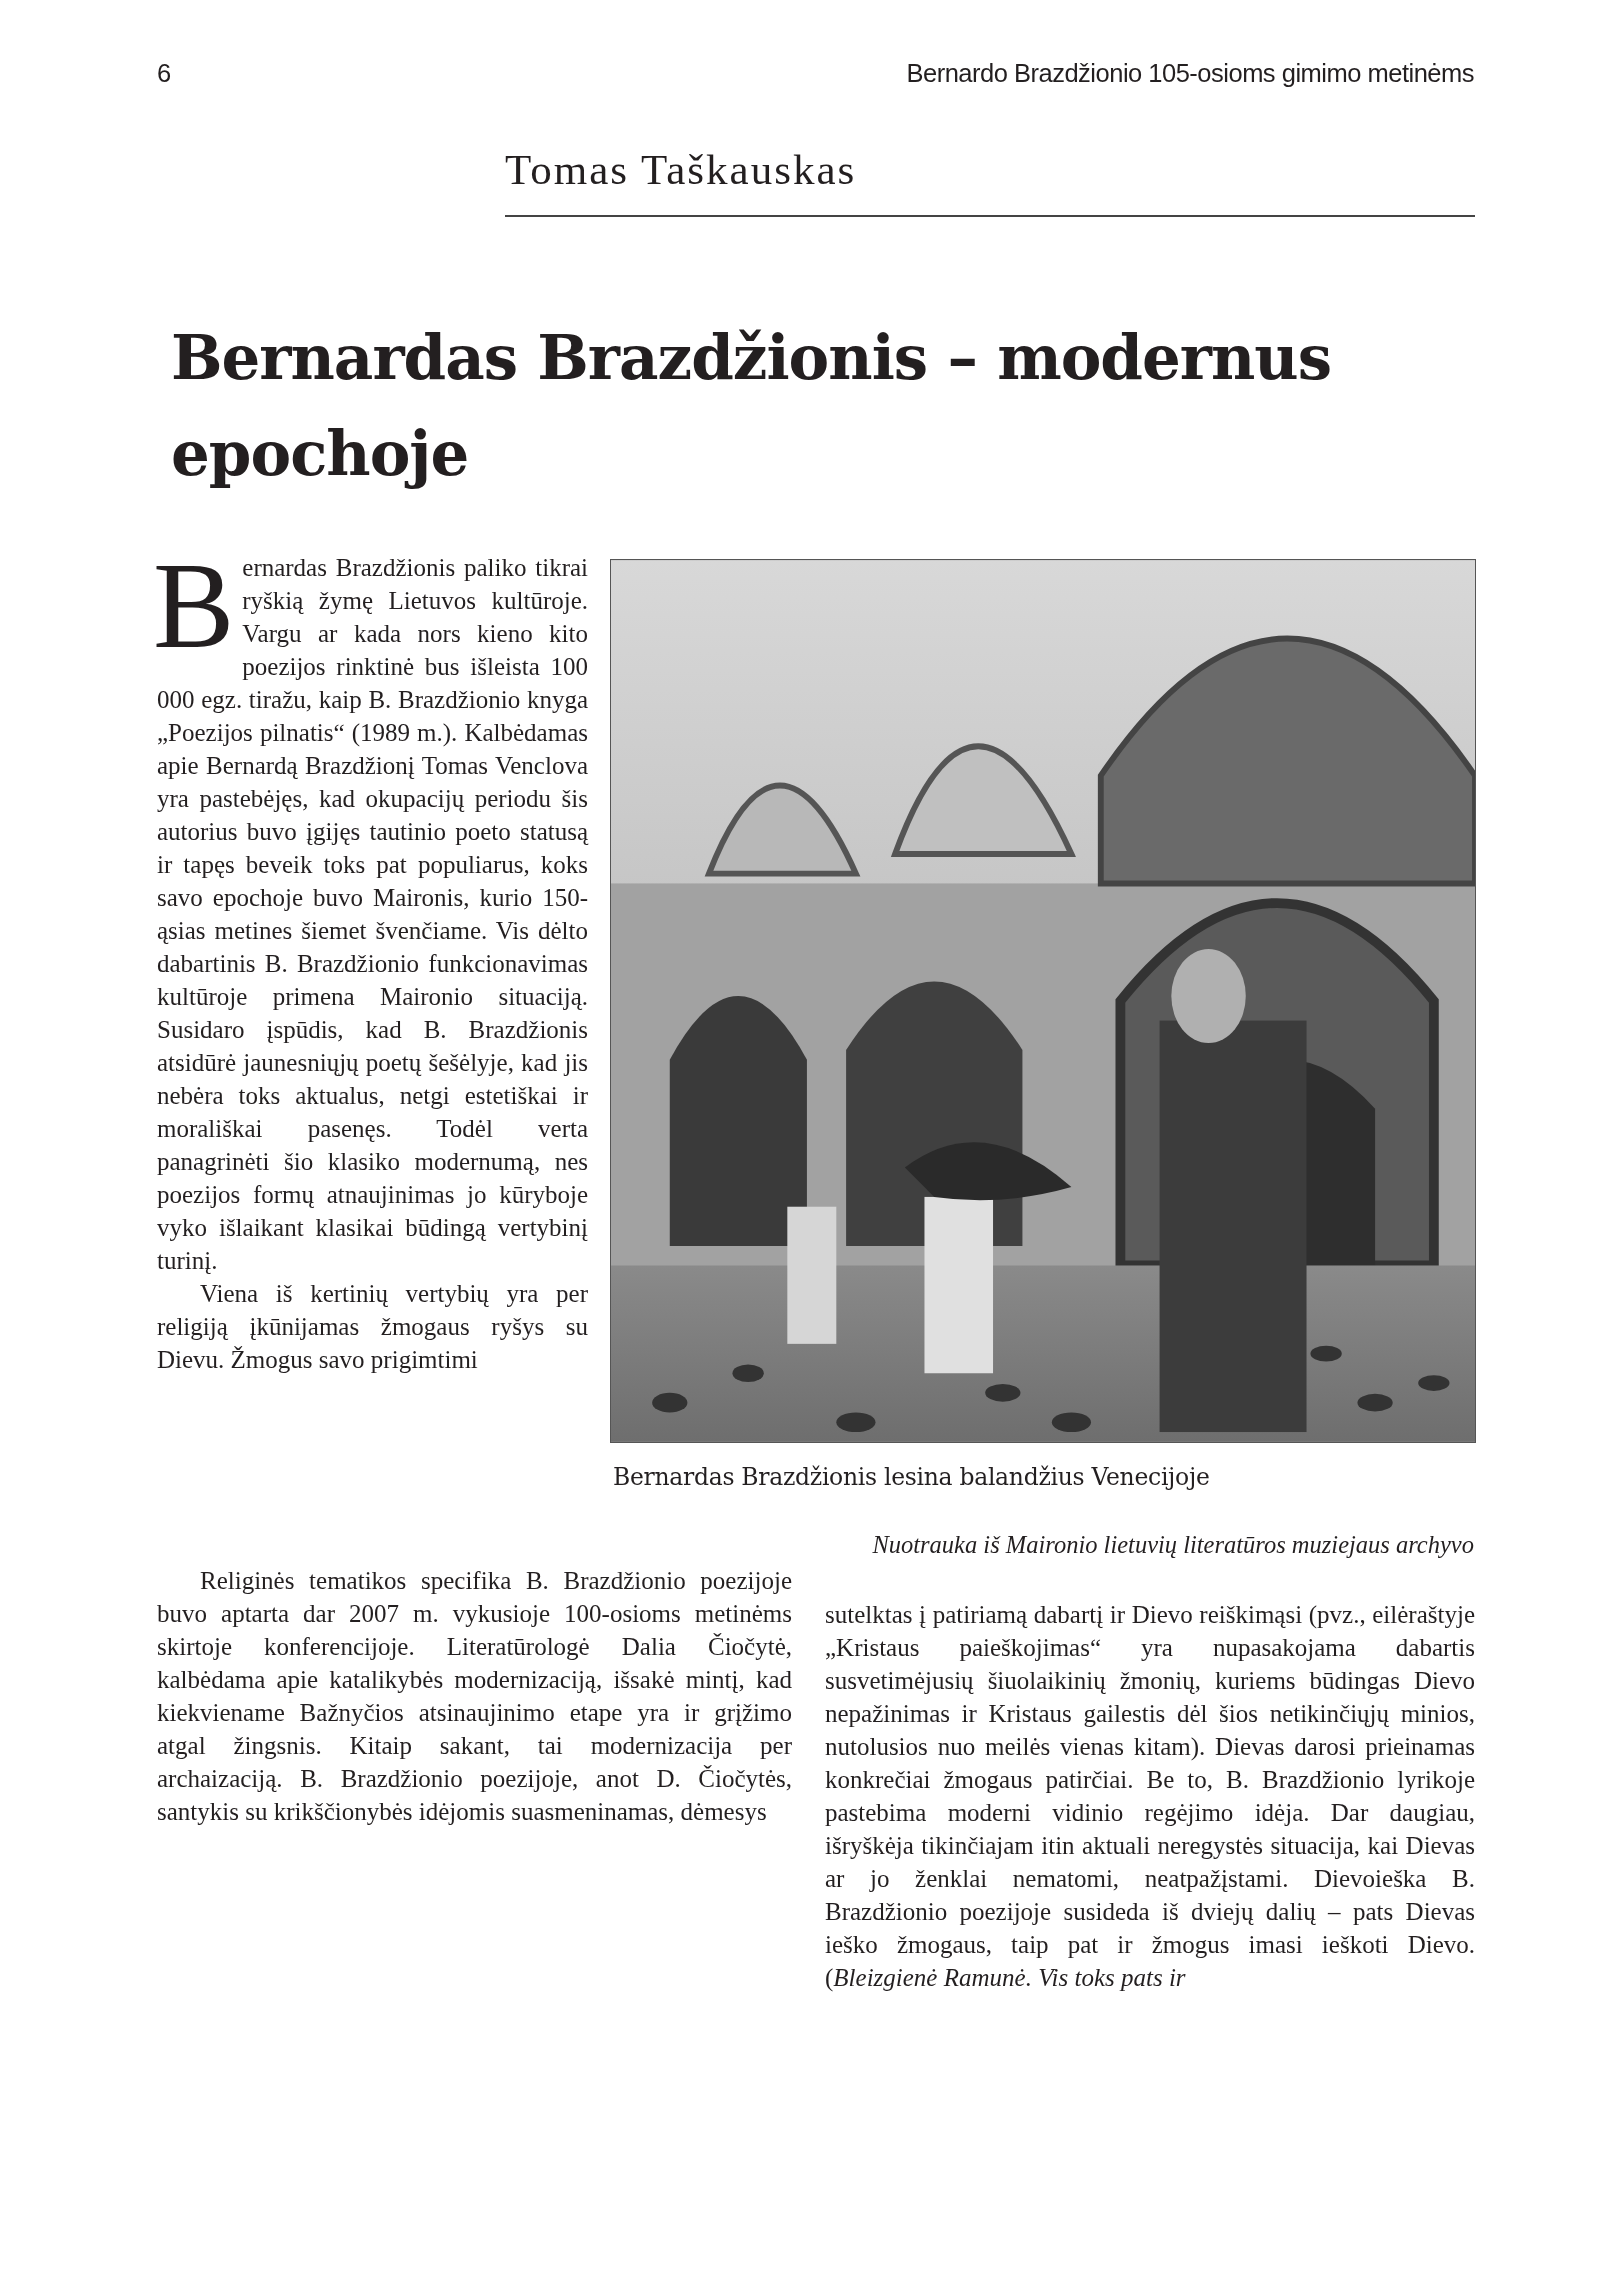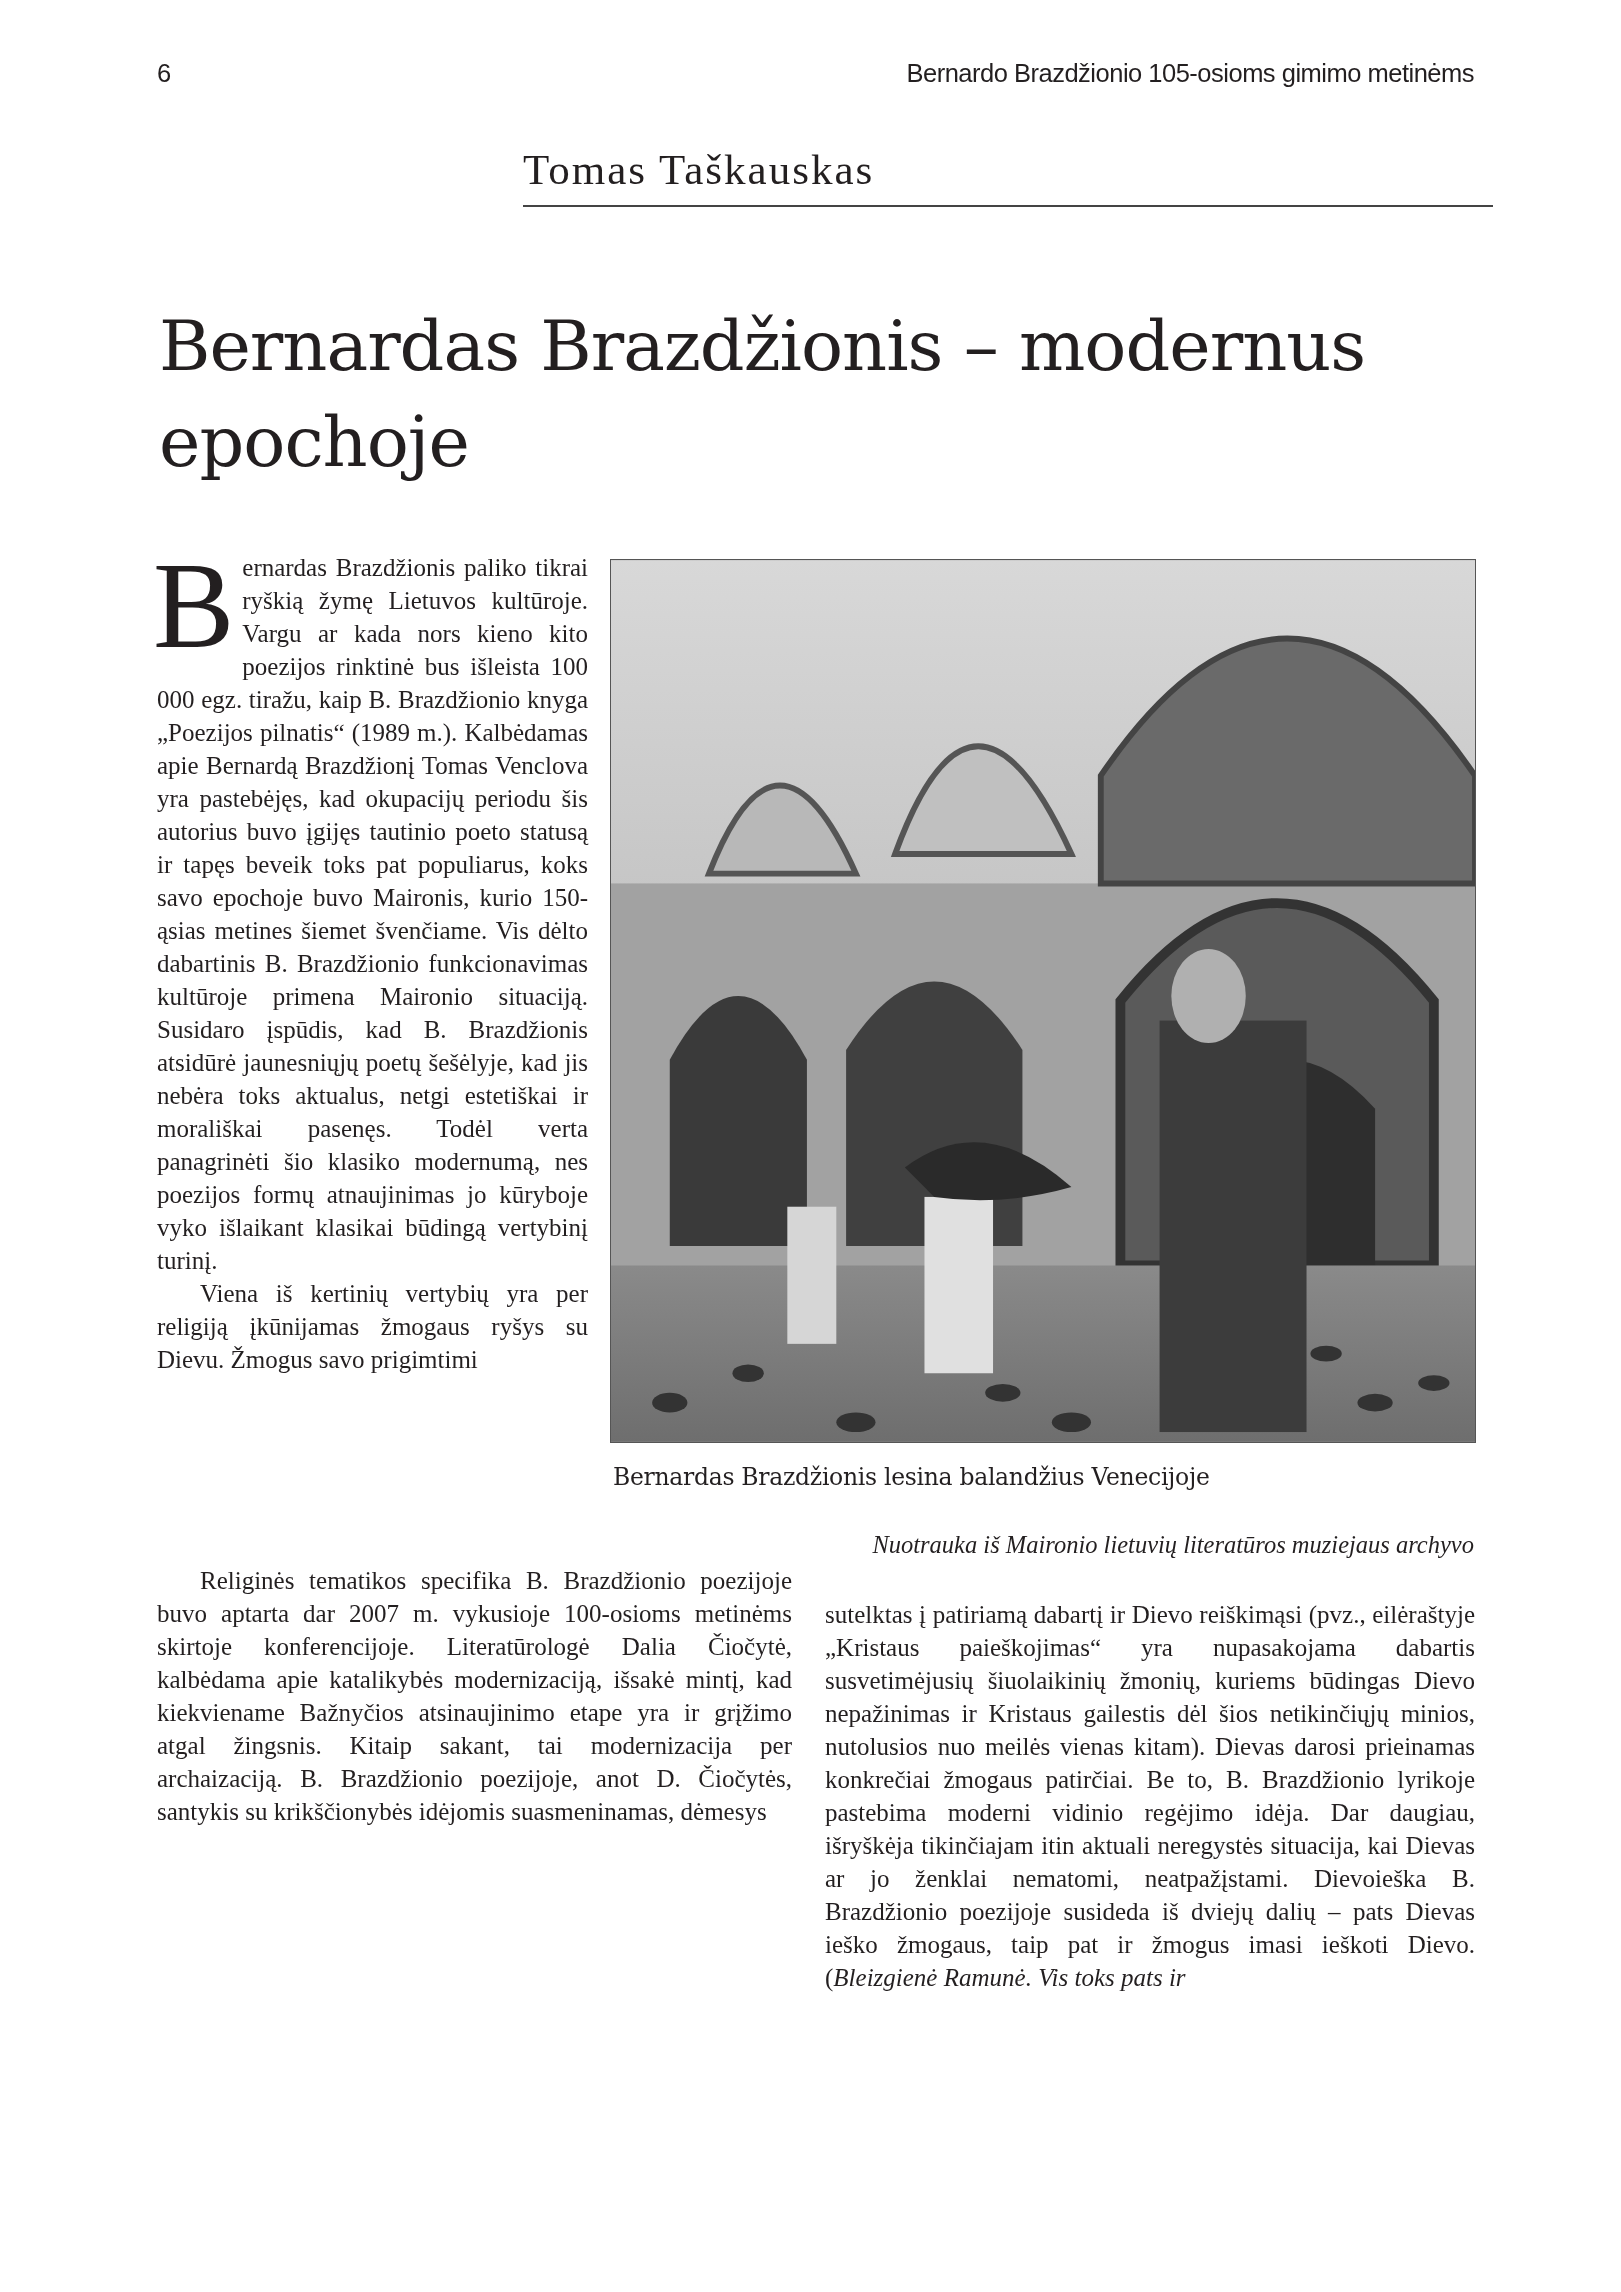--- a/index.html
+++ b/index.html
@@ -1,21 +1,21 @@
 <!DOCTYPE html>
 <html><head>
 <meta charset="utf-8">
 <style>
   html, body { margin:0; padding:0; background:#fff; }
   body { width:1621px; height:2293px; position:relative; overflow:hidden; color:#231f20; font-family:"Liberation Serif", serif; }
   .running-head { position:absolute; top:59px; left:157px; right:147px; height:39px; font-family:"Liberation Sans", sans-serif; font-size:25.5px; color:#231f20; }
   .page-number { position:absolute; left:0; top:0; }
   .running-title { position:absolute; right:0; top:0; letter-spacing:-0.5px; }
-  .author { position:absolute; left:505px; top:145px; width:970px; font-size:43px; letter-spacing:2px; border-bottom:2px solid #444; padding-bottom:11px; font-family:"Liberation Serif", serif;margin-left:18px; }
-  .title { position:absolute; left:155px; top:294px; width:1323px; font-size:70px; font-weight:normal; line-height:96px; margin:4px; font-family:"DejaVu Serif", serif; letter-spacing:-1px; }
+  .author { position:absolute; left:505px; top:145px; width:970px; font-size:43px; letter-spacing:2px; border-bottom:2px solid #444; padding-bottom:21px; font-family:"Liberation Serif", serif; }
+  .title { position:absolute; left:155px; top:294px; width:1323px; font-size:61px; font-weight:bold; line-height:96px; margin:16px; font-family:"DejaVu Serif", serif; letter-spacing:-1px; }
   .col { position:absolute; font-size:25px; line-height:33px; text-align:justify; hyphens:manual; }
   .col p { margin:0; }
   .col .indent { text-indent:43px; }
   .col-left-top { left:157px; top:551px; width:431px; }
   .col-left-bottom { left:157px; top:1564px; width:635px; }
   .col-right { left:825px; top:1598px; width:650px; }
   .dropcap { float:left; font-size:122px; line-height:98px; margin:5.9px 7.8px 0 -3.9px; font-family:"Liberation Serif", serif; }
   .photo { position:absolute; left:610px; top:559px; width:864px; height:882px; border:1px solid #555; overflow:hidden; background:#9a9a9a; }
   .caption { position:absolute; left:613px; top:1463px; font-size:23.5px; font-weight:normal; font-family:"DejaVu Serif", serif; letter-spacing:-0.3px; }
   .credit { position:absolute; right:147px; top:1531px; font-size:24.5px; font-style:italic; }

